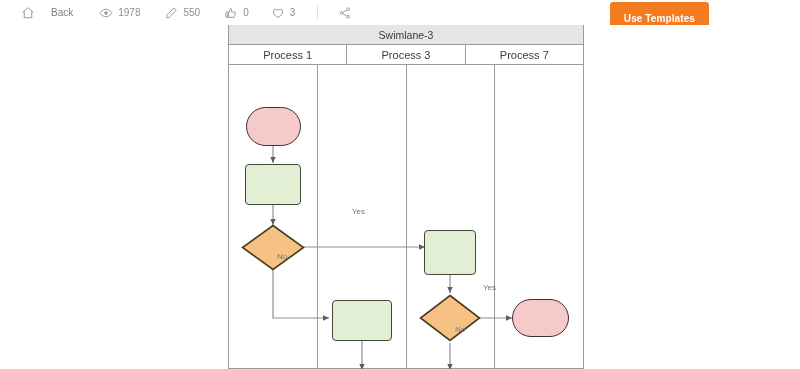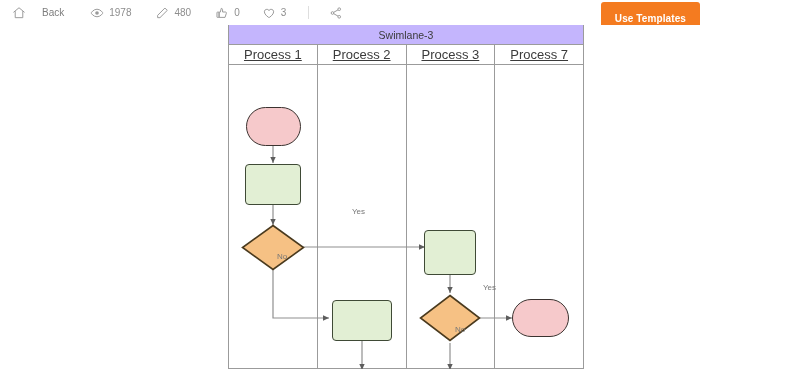--- a/index.html
+++ b/index.html
@@ -6,21 +6,21 @@
   body{
     width:800px;height:369px;
     background:#ffffff;
     font-family:"Liberation Sans", sans-serif;
     overflow:hidden;
     position:relative;
   }
 
   
   #toolbar{
-    position:absolute;left:0;top:0;width:712px;height:25px;
+    position:absolute;left:9px;top:0;width:712px;height:25px;
     background:#ffffff;
     border-bottom:1px solid #e8e8e8;
     display:flex;align-items:center;
   }
   .tb-item{
     display:flex;align-items:center;
     height:25px;
     color:#8a8a8a;
     font-size:10px;
     white-space:nowrap;
@@ -74,36 +74,35 @@
     border-top:none;
     box-sizing:border-box;
     background:#ffffff;
   }
   #swimlane-title{
     position:absolute;left:0;top:0;width:100%;height:20px;
     border-bottom:1px solid #9b9b9b;
     box-sizing:border-box;
     display:flex;align-items:center;justify-content:center;
     font-size:10.5px;color:#3b3b3b;
-    background:#c4b5fd;
+    background:#e5e5e5;
   }
   #lane-headers{
     position:absolute;left:0;top:20px;width:100%;height:20px;
     border-bottom:1px solid #9b9b9b;
     box-sizing:border-box;
     display:flex;
     background:#ffffff;
   }
   .lane-header{
     flex:1 1 0;
     display:flex;align-items:center;justify-content:center;
-    font-size:13px;color:#3b3b3b;
+    font-size:11px;color:#3b3b3b;
     border-right:1px solid #9b9b9b;
     box-sizing:border-box;
-    text-decoration:underline;
   }
   .lane-header:last-child{border-right:none;}
   #lane-body{
     position:absolute;left:0;top:40px;width:100%;height:304px;
     display:flex;
   }
   .lane-col{
     flex:1 1 0;
     border-right:1px solid #9b9b9b;
     box-sizing:border-box;
@@ -172,21 +171,21 @@
     </span>
     <span class="tb-label">1978</span>
   </div>
 
   <div class="tb-item" id="edits-stat">
     <span class="tb-icon">
       <svg viewBox="0 0 24 24" width="14" height="14" fill="none" stroke="currentColor" stroke-width="1.7" stroke-linejoin="round">
         <path d="M17 3.5 21 7.5 8.5 20H4.5v-4z"></path>
       </svg>
     </span>
-    <span class="tb-label">480</span>
+    <span class="tb-label">550</span>
   </div>
 
   <div class="tb-item" id="likes-stat">
     <span class="tb-icon">
       <svg viewBox="0 0 24 24" width="14" height="14" fill="none" stroke="currentColor" stroke-width="1.7" stroke-linejoin="round">
         <path d="M7 10.5v9h10.2l2.3-7.2c.3-1-.4-2-1.5-2H13V6.2c0-1.2-1-2.2-2.2-2.2L9 10.5z"></path>
         <rect x="3.4" y="10.5" width="3.6" height="9" rx="0.6"></rect>
       </svg>
     </span>
     <span class="tb-label">0</span>
@@ -218,21 +217,20 @@
 </div>
 
 <div id="canvas">
 
   <div id="swimlane">
 
     <div id="swimlane-title">Swimlane-3</div>
 
     <div id="lane-headers">
       <div class="lane-header">Process 1</div>
-      <div class="lane-header">Process 2</div>
       <div class="lane-header">Process 3</div>
       <div class="lane-header">Process 7</div>
     </div>
 
     <div id="lane-body">
       <div class="lane-col"></div>
       <div class="lane-col"></div>
       <div class="lane-col"></div>
       <div class="lane-col"></div>
     </div>

